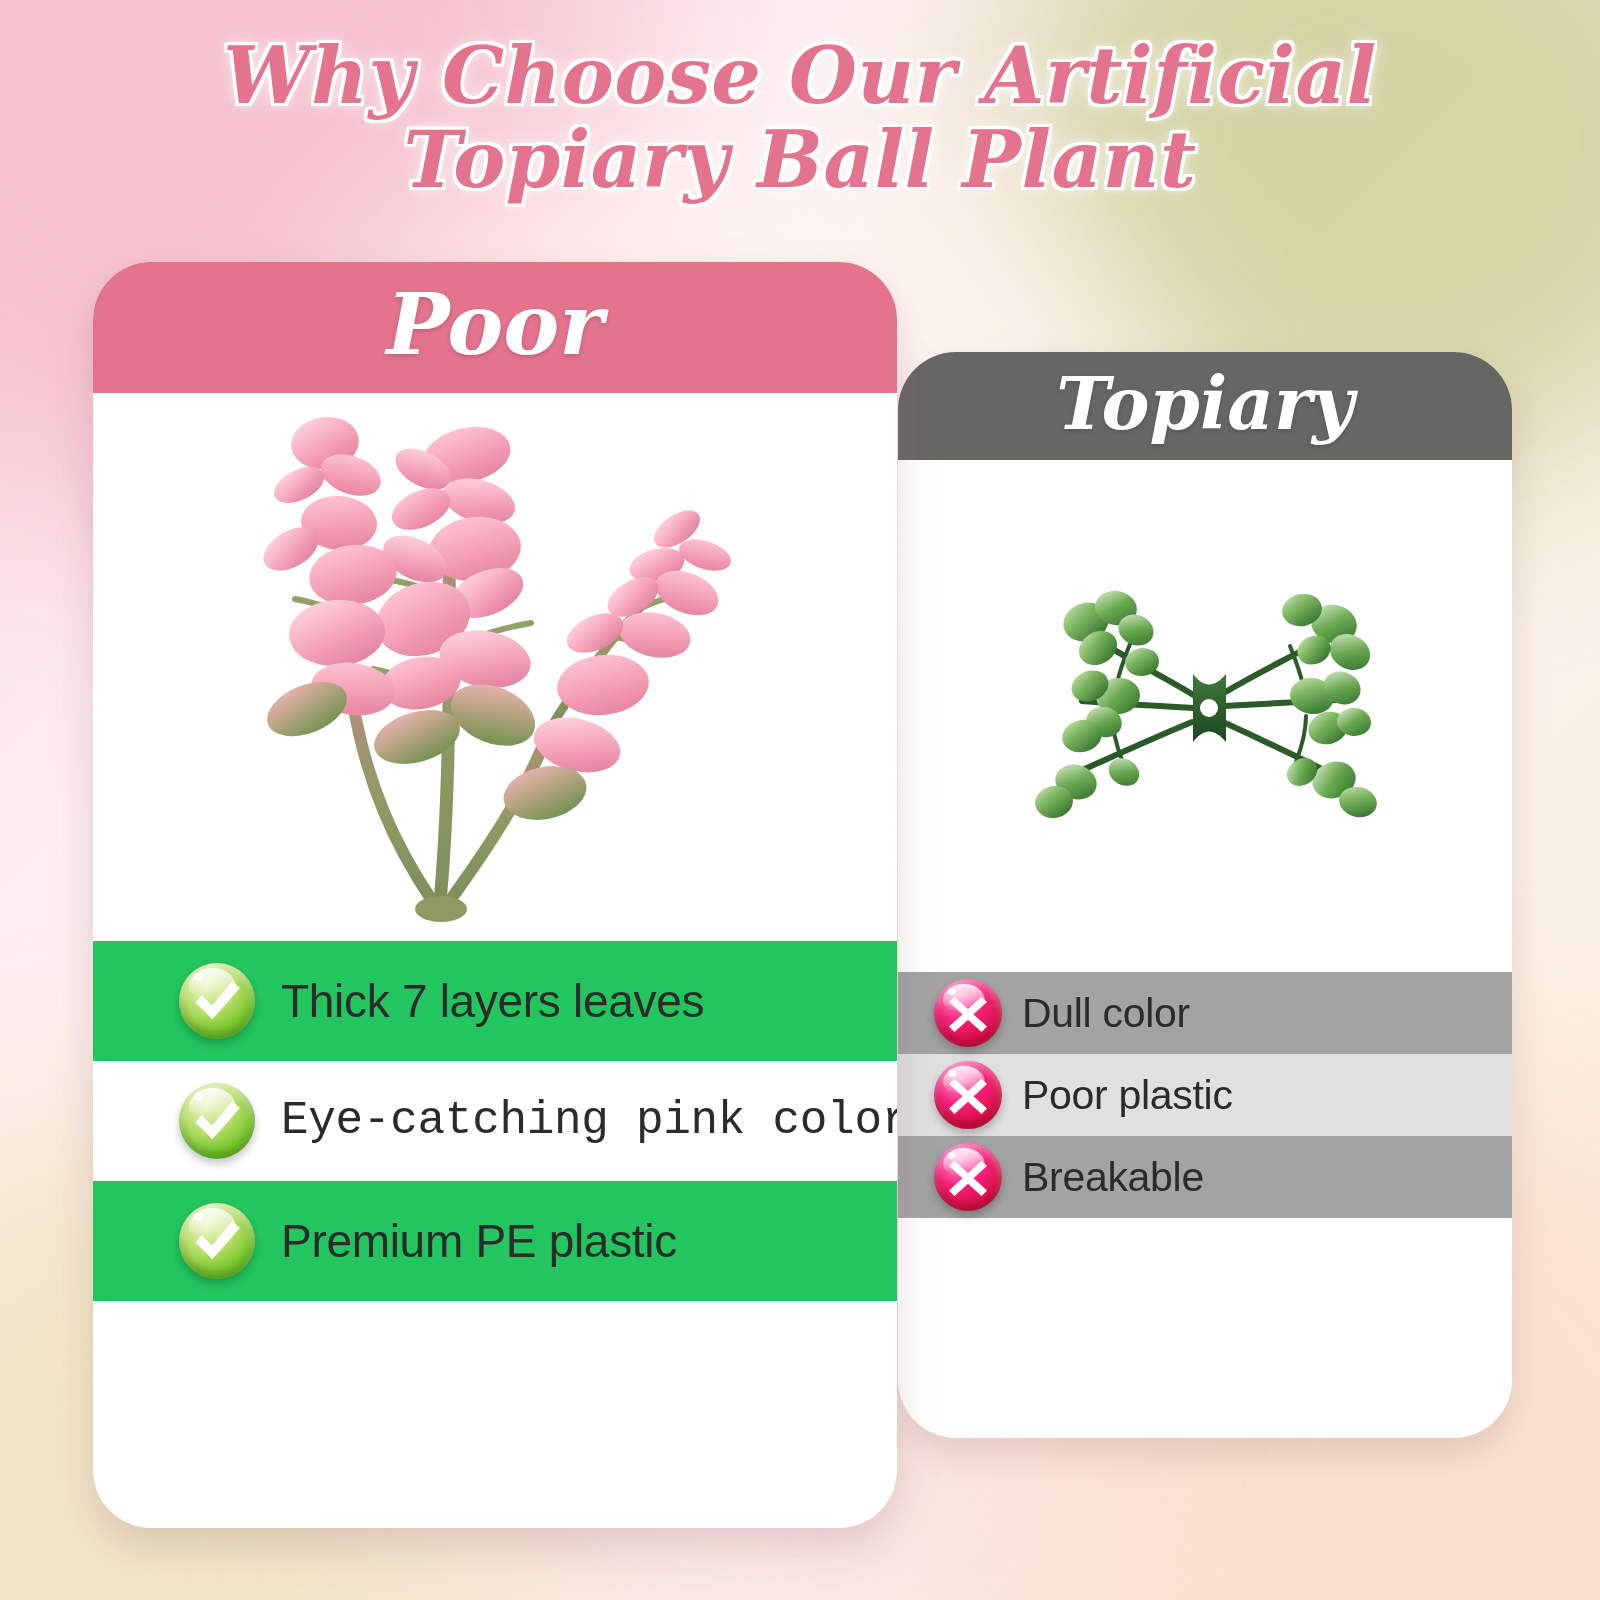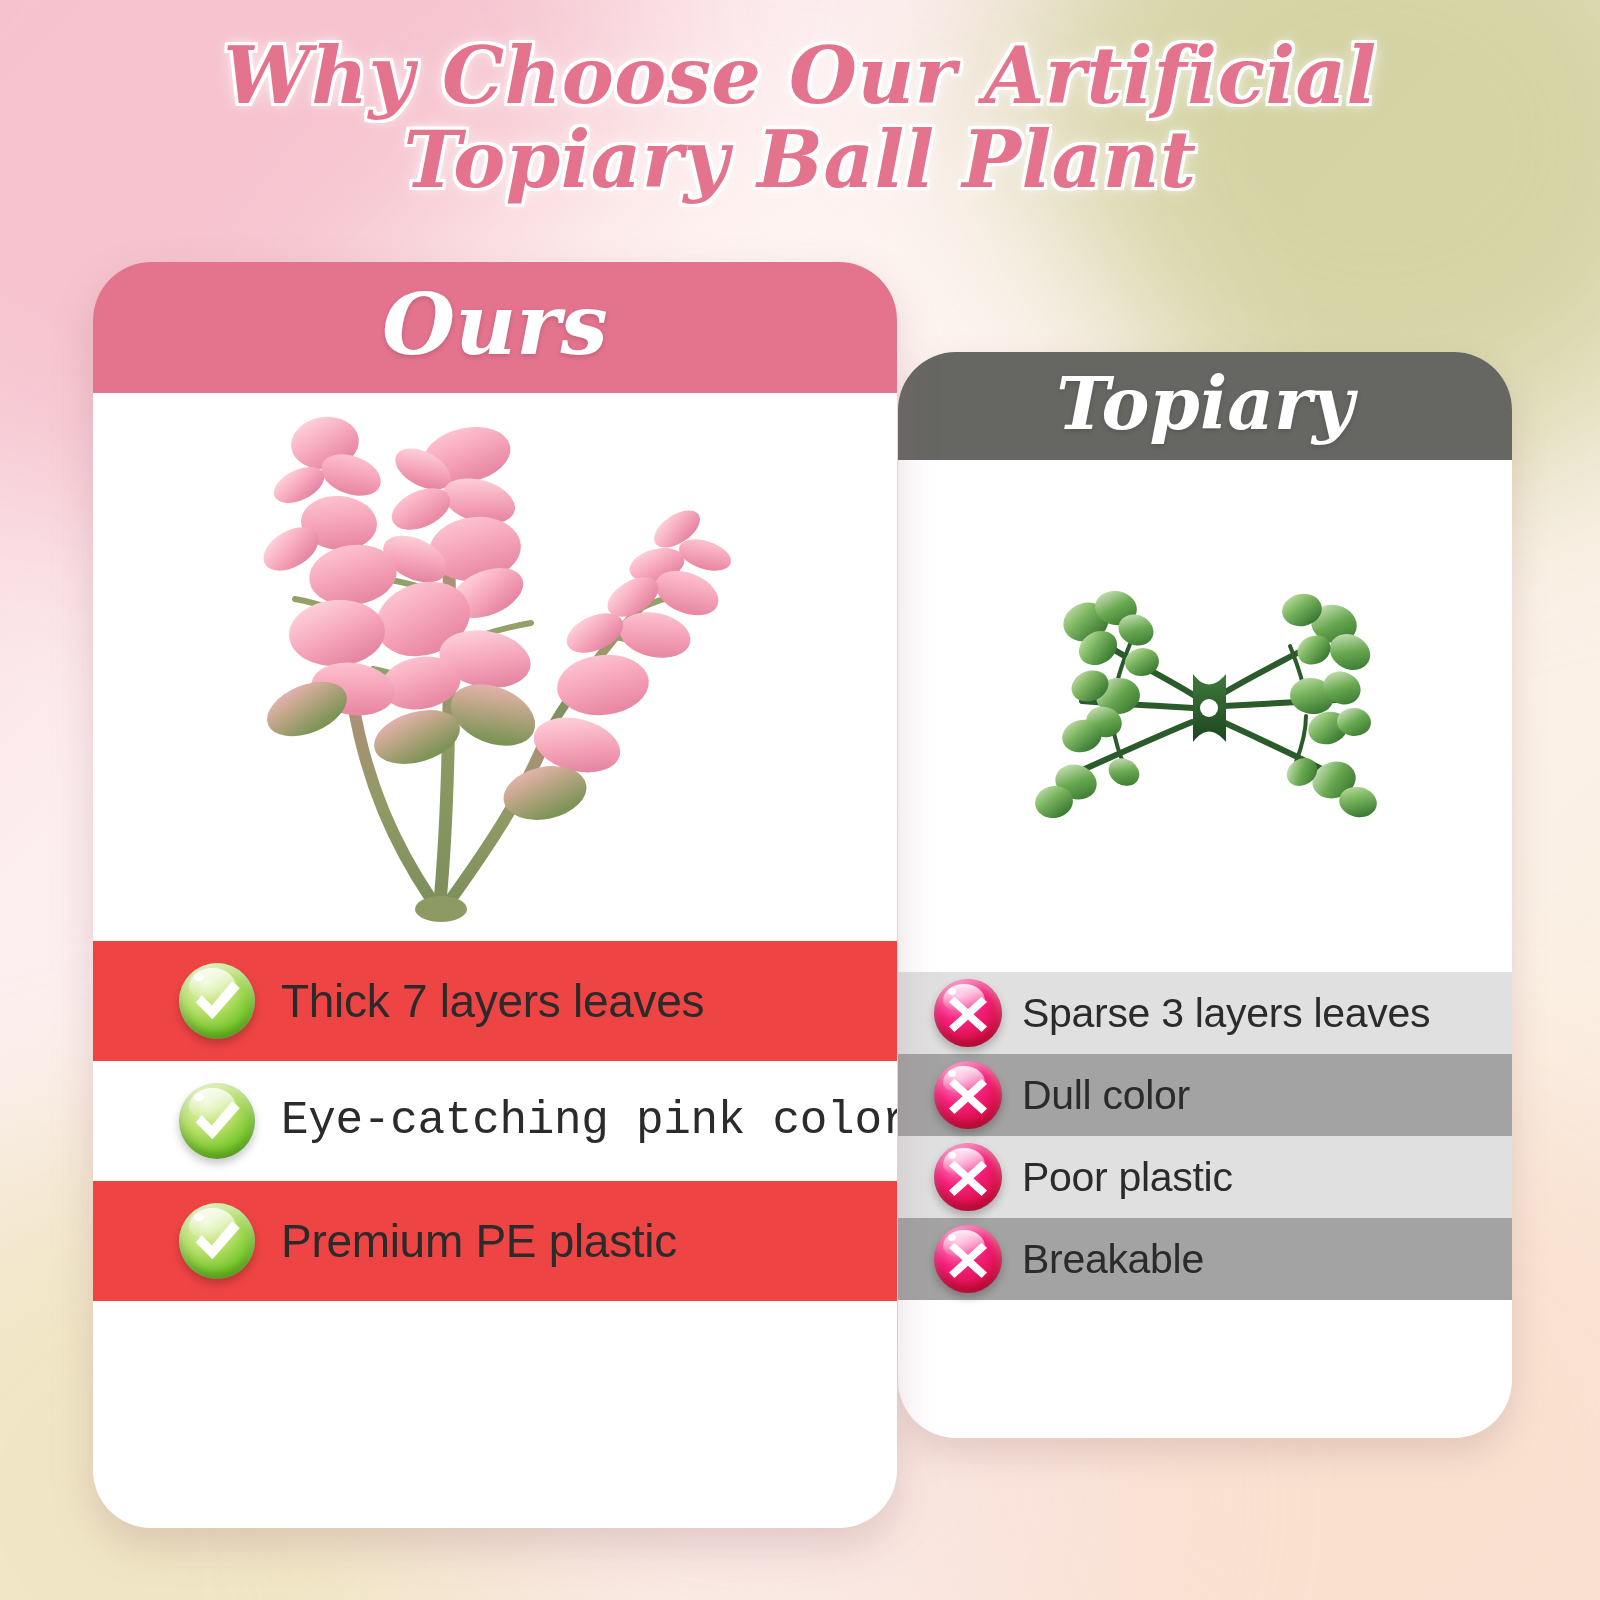--- a/index.html
+++ b/index.html
@@ -161,21 +161,21 @@
   }
   .feature-row {
     display: flex;
     align-items: center;
     box-sizing: border-box;
   }
   #rows-ours .feature-row {
     height: 120px;
     padding-left: 86px;
   }
-  #rows-ours .feature-row.alt { background: #ef4444; }
+  #rows-ours .feature-row.alt { background: #22c55e; }
   #rows-ours .feature-row.plain { background: #ffffff; font-family: Liberation Mono, monospace; }
 
   #rows-others .feature-row {
     height: 82px;
     padding-left: 36px;
   }
   #rows-others .feature-row.alt { background: #e0e0e0; }
   #rows-others .feature-row.plain { background: #a3a3a3; }
 
   .row-label {
@@ -331,30 +331,20 @@
         <ellipse cx="364" cy="176" rx="17" ry="14" fill="url(#lgLeaf2)" transform="rotate(6 364 176)"></ellipse>
 
         <ellipse cx="344" cy="234" rx="22" ry="18" fill="url(#lgLeaf2)" transform="rotate(-18 344 234)"></ellipse>
         <ellipse cx="368" cy="256" rx="19" ry="15" fill="url(#lgLeaf)" transform="rotate(12 368 256)"></ellipse>
         <ellipse cx="312" cy="226" rx="16" ry="13" fill="url(#lgLeaf2)" transform="rotate(-32 312 226)"></ellipse>
       </g>
     </svg>
   </div>
 
   <div class="rows" id="rows-others">
-    <div class="feature-row alt">
-      <span class="icon-badge icon-x">
-        <svg viewBox="0 0 100 100">
-            <path d="M30 26 L50 44 L70 26 L78 34 L58 52 L78 70 L70 78 L50 60 L30 78 L22 70 L42 52 L22 34 Z" fill="#ffffff"></path>
-          </svg>
-        <span class="gloss"></span>
-        <span class="spec"></span>
-      </span>
-      <span class="row-label">Sparse 3 layers leaves</span>
-    </div>
 
     <div class="feature-row plain">
       <span class="icon-badge icon-x">
         <svg viewBox="0 0 100 100">
             <path d="M30 26 L50 44 L70 26 L78 34 L58 52 L78 70 L70 78 L50 60 L30 78 L22 70 L42 52 L22 34 Z" fill="#ffffff"></path>
           </svg>
         <span class="gloss"></span>
         <span class="spec"></span>
       </span>
       <span class="row-label">Dull color</span>
@@ -380,21 +370,21 @@
         <span class="spec"></span>
       </span>
       <span class="row-label">Breakable</span>
     </div>
   </div>
 </div>
 
 <div class="card" id="card-ours">
 
   <div class="card-header" id="header-ours">
-    <span class="header-text">Ours</span>
+    <span class="header-text">Poor</span>
   </div>
 
   <div class="card-photo" id="photo-ours">
     <svg class="plant-svg" width="520" height="540" viewBox="0 0 520 540">
       <defs>
         <linearGradient id="pinkLeaf" x1="0" y1="0" x2="0.3" y2="1">
           <stop offset="0%" stop-color="#ffc9d6"></stop>
           <stop offset="50%" stop-color="#f7a9bd"></stop>
           <stop offset="100%" stop-color="#e98aa4"></stop>
         </linearGradient>

